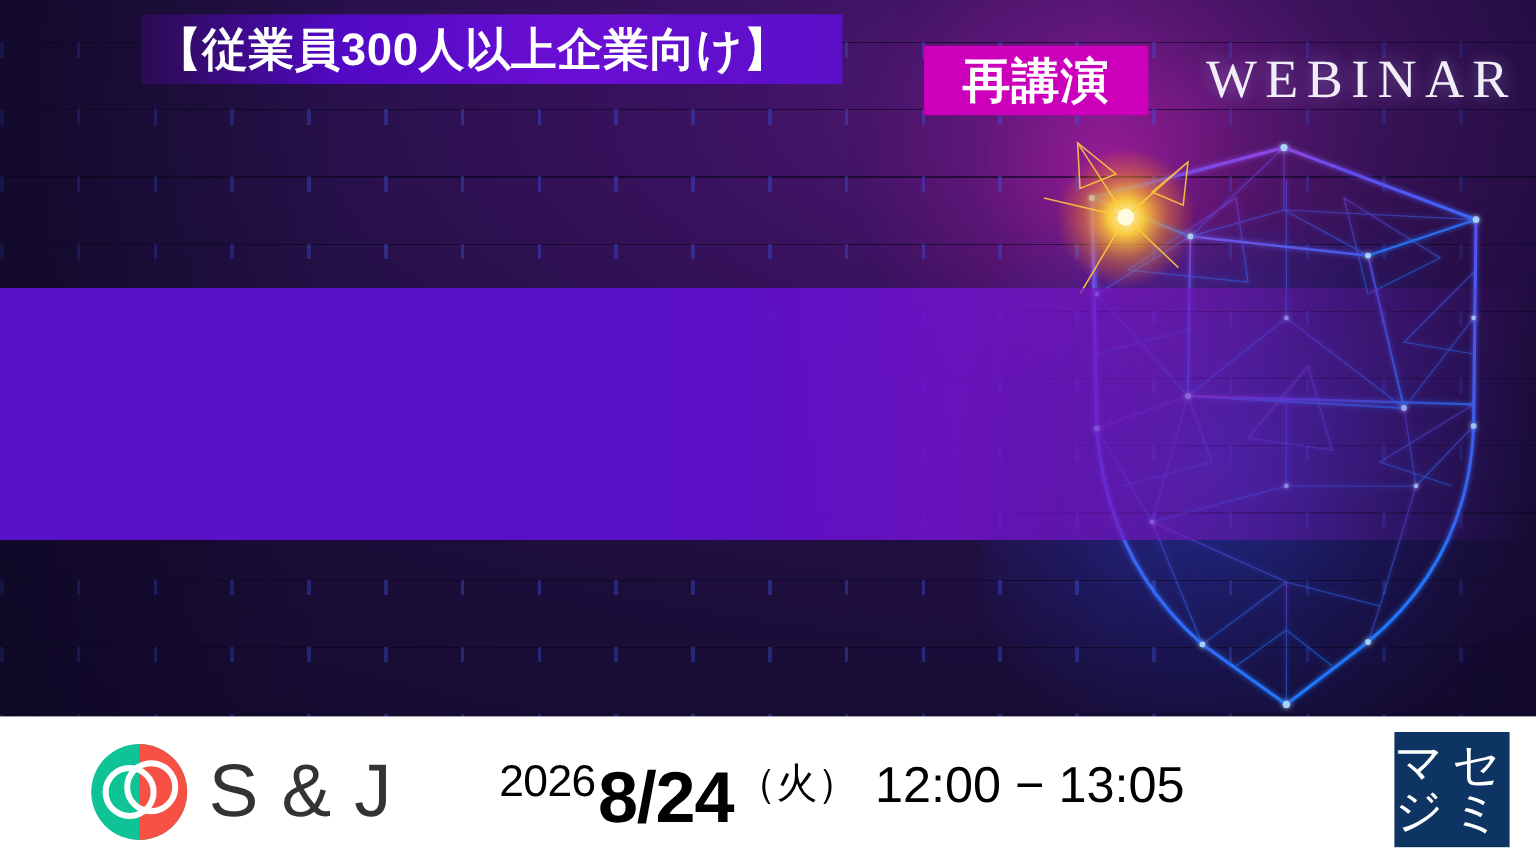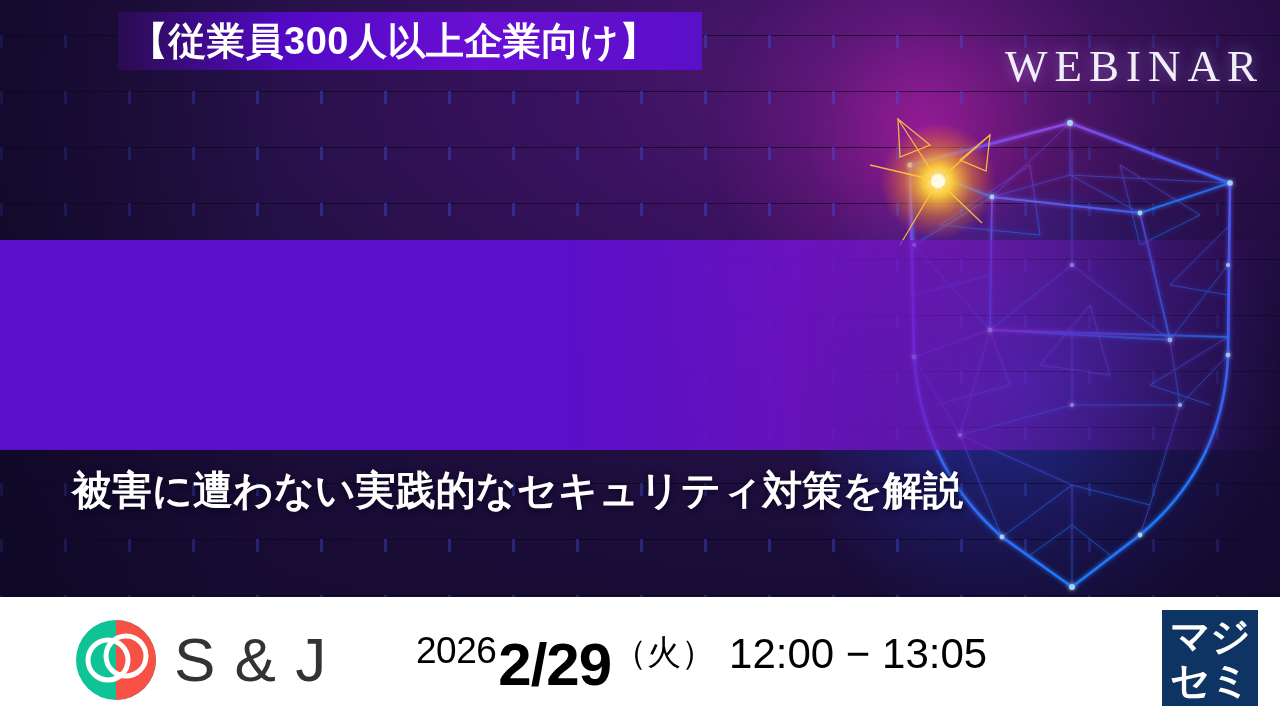--- a/index.html
+++ b/index.html
@@ -120,23 +120,23 @@
     position:absolute;left:416px;top:630px;
     color:#000;white-space:nowrap;display:flex;align-items:flex-start;
   }
   .datetime .yr{font-size:37px;font-weight:500;letter-spacing:-.5px;}
   .datetime .md{font-size:60px;font-weight:700;letter-spacing:-1px;margin-left:2px;}
   .datetime .dow{font-size:34px;font-weight:400;margin-left:2px;}
   .datetime .time{font-size:42px;font-weight:500;margin-left:14px;letter-spacing:0px;}
 
   .majiseme{
     position:absolute;left:1162px;top:610px;width:96px;height:96px;
-    background:#0d3463;display:flex;flex-direction:column;
+    background:#0d3463;display:flex;
     align-items:center;justify-content:center;
-    color:#fff;font-weight:700;line-height:1;
+    color:#fff;font-weight:400;line-height:1;
   }
   .majiseme span{font-size:40px;letter-spacing:-1px;display:block;}
   .majiseme span:first-child{margin-bottom:4px;}
 </style>
 </head>
 <body>
 
 <div class="stage">
 
   <div class="bg-base"></div>
@@ -223,47 +223,47 @@
           <path d="M58 14 L90 40 L60 52 Z M150 30 L120 55 L146 66 Z"></path>
         </g>
         <circle cx="98" cy="76" r="7" fill="#fffbe0"></circle>
       </g>
     </svg>
   </div>
 
   <div class="label-band"></div>
   <div class="label-text">【従業員300人以上企業向け】</div>
 
+  <div class="badge-replay">再講演</div>
 
   <div class="webinar">WEBINAR</div>
 
 
   <div class="main-band"></div>
 
   <div class="desc">
-    <div>被害に遭わない実践的なセキュリティ対策を解説</div>
   </div>
 
   <div class="footer"></div>
 
   <div class="logo-sj">
     <div class="logo-mark">
       <svg viewBox="0 0 88 88" xmlns="http://www.w3.org/2000/svg">
         <path d="M44 4 A40 40 0 1 0 44 84 A40 40 0 0 0 44 4 Z" fill="#0ec396"></path>
         <path d="M44 4 A40 40 0 0 1 44 84 L44 4 Z" fill="#f75044"></path>
         <circle cx="36" cy="44" r="20" fill="none" stroke="#ffffff" stroke-width="5"></circle>
         <circle cx="54" cy="40" r="20" fill="none" stroke="#ffffff" stroke-width="5"></circle>
       </svg>
     </div>
     <div class="logo-word">S &amp; J</div>
   </div>
 
   <div class="datetime">
     <span class="yr">2026</span>
-    <span class="md">2/29</span>
+    <span class="md">8/24</span>
     <span class="dow">（火）</span>
     <span class="time">12:00 − 13:05</span>
   </div>
 
   <div class="majiseme">
     <span>マジ</span>
     <span>セミ</span>
   </div>
 
 </div>

